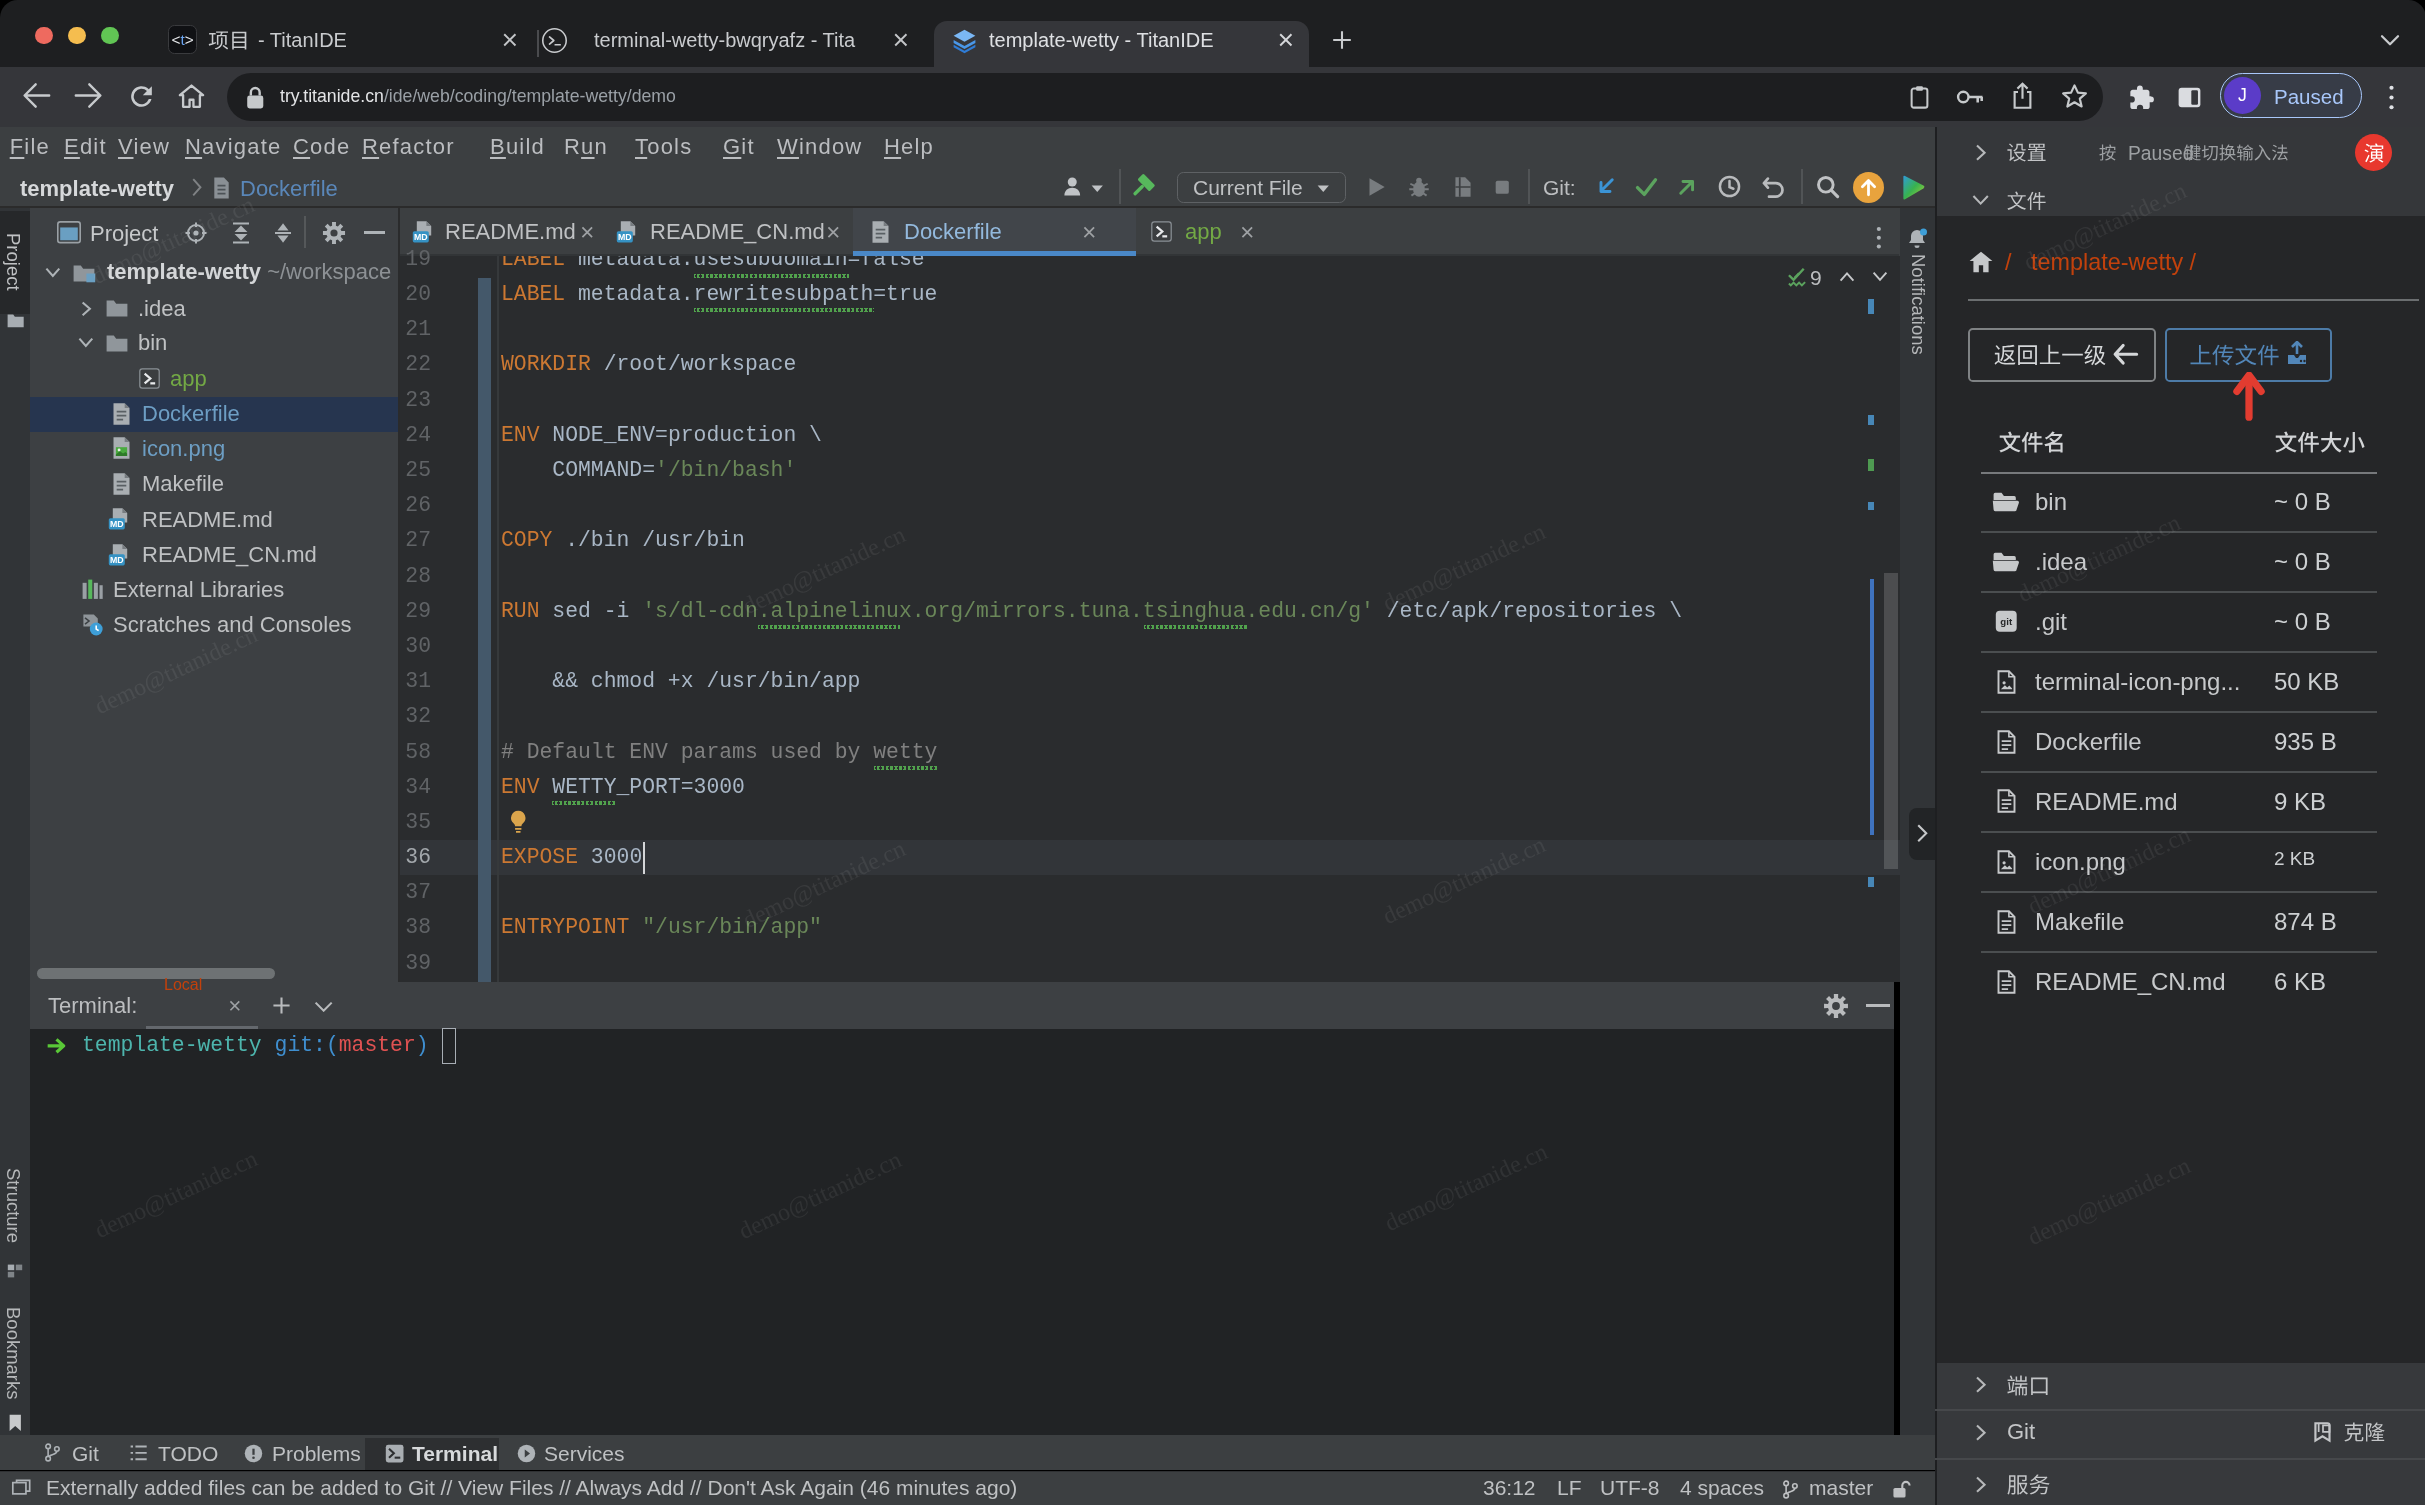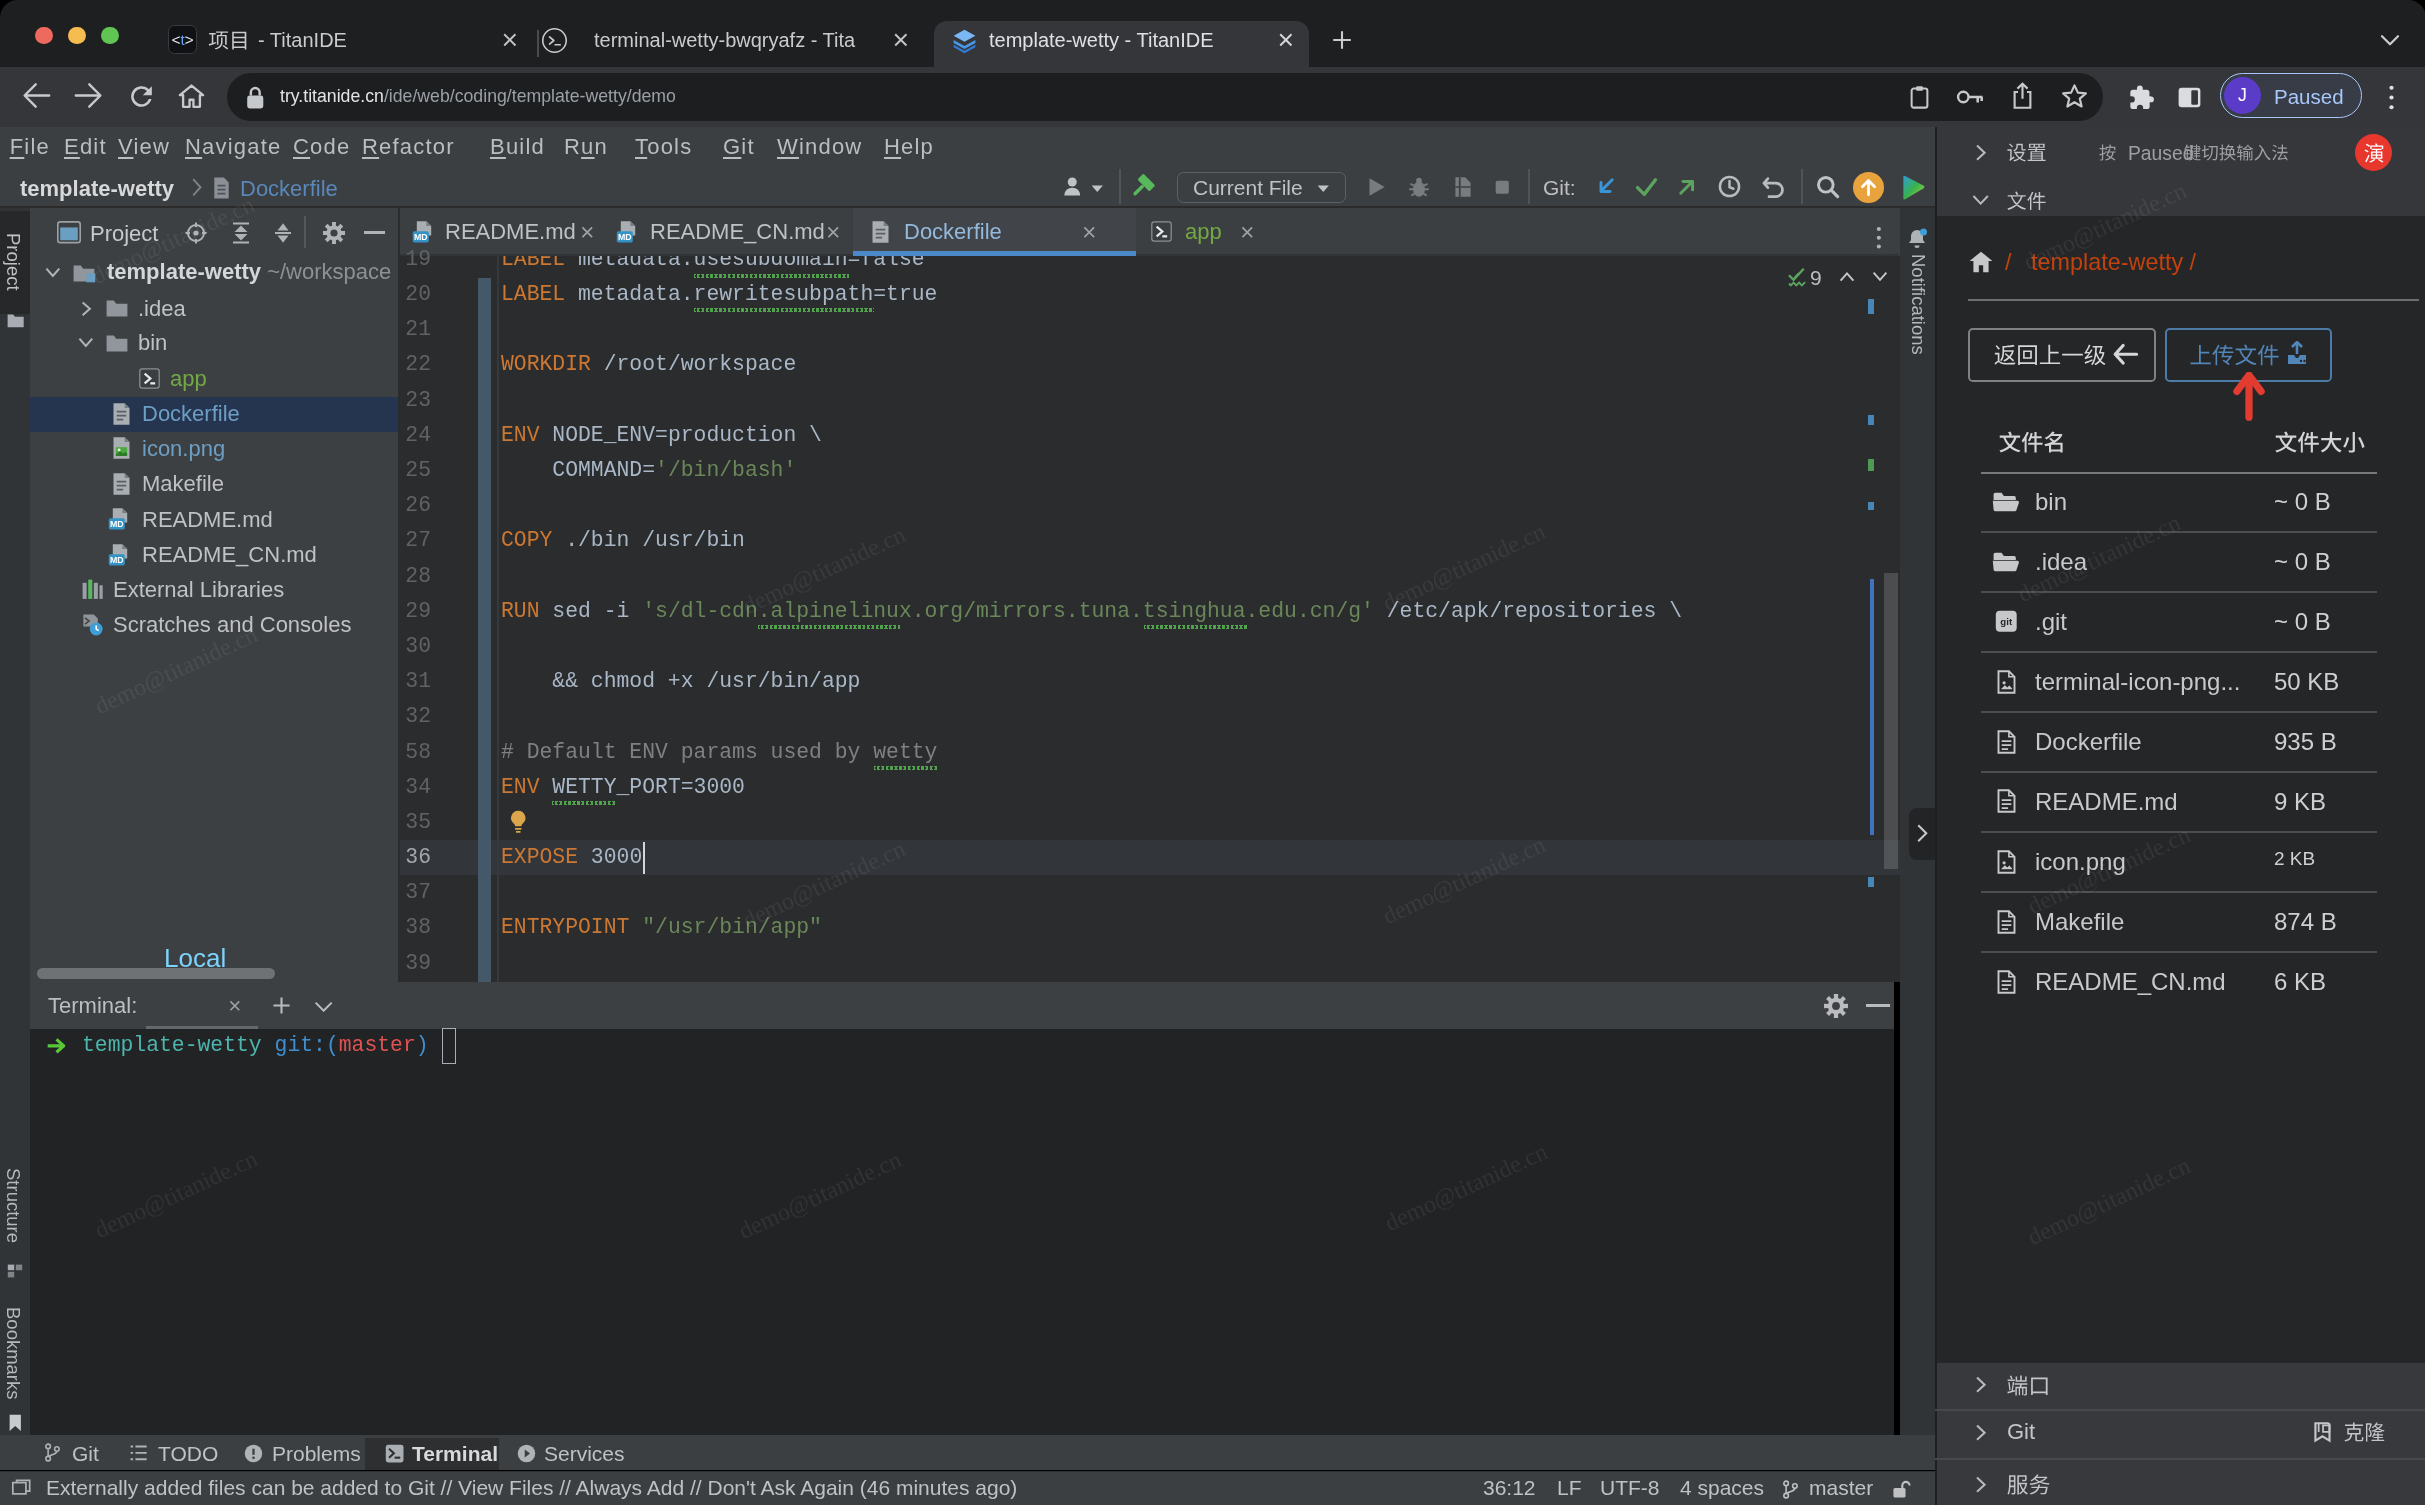--- a/index.html
+++ b/index.html
@@ -436,21 +436,21 @@
     <circle cx="18.5" cy="5" r="3.5" fill="#3e9fd8"></circle>
   </svg>
 <div class="abs" style="left:1907px;top:254px;width:24px;height:121px;color:#b6b8ba;font-size:18.5px;writing-mode:vertical-lr">Notifications</div>
 <div class="abs" style="left:1909px;top:808px;width:26.6px;height:52px;background:#222426;border-radius:8px 0 0 8px"></div>
 <svg class="ic" style="left:1915px;top:822px" width="14.5" height="22.5" viewBox="0 0 18 28">
     <path d="M4 4 L14 14 L4 24" stroke="#c6c8ca" stroke-width="2.6" fill="none"></path>
   </svg>
 <div class="abs" style="left:30px;top:982px;width:1864px;height:453px;background:#212325"></div>
 <div class="abs" style="left:30px;top:982px;width:1864px;height:47px;background:#3d4043"></div>
 <div class="abs" style="left:48px;top:993px;font-size:22px;color:#bcbec0">Terminal:</div>
-<div class="abs" style="left:164px;top:943px;font-size:26px;color:#7dd3fc">Local</div>
+<div class="abs" style="left:164px;top:976px;font-size:16px;color:#c2410c">Local</div>
 <svg class="ic" style="left:228px;top:999px" width="13.7" height="13.7" viewBox="0 0 17 17">
     <path d="M3 3 L14 14 M14 3 L3 14" stroke="#9ea1a4" stroke-width="2"></path>
   </svg>
 <div class="abs" style="left:146px;top:1026px;width:112px;height:3.2px;background:#64686d"></div>
 <svg class="ic" style="left:271px;top:995px" width="21" height="21" viewBox="0 0 26 26">
     <path d="M13 3 V23 M3 13 H23" stroke="#b9bbbd" stroke-width="2.6"></path>
   </svg>
 <svg class="ic" style="left:314px;top:1001px" width="19.3" height="11.3" viewBox="0 0 24 14">
     <path d="M2 2 L12 12 L22 2" stroke="#b9bbbd" stroke-width="2.6" fill="none"></path>
   </svg>

